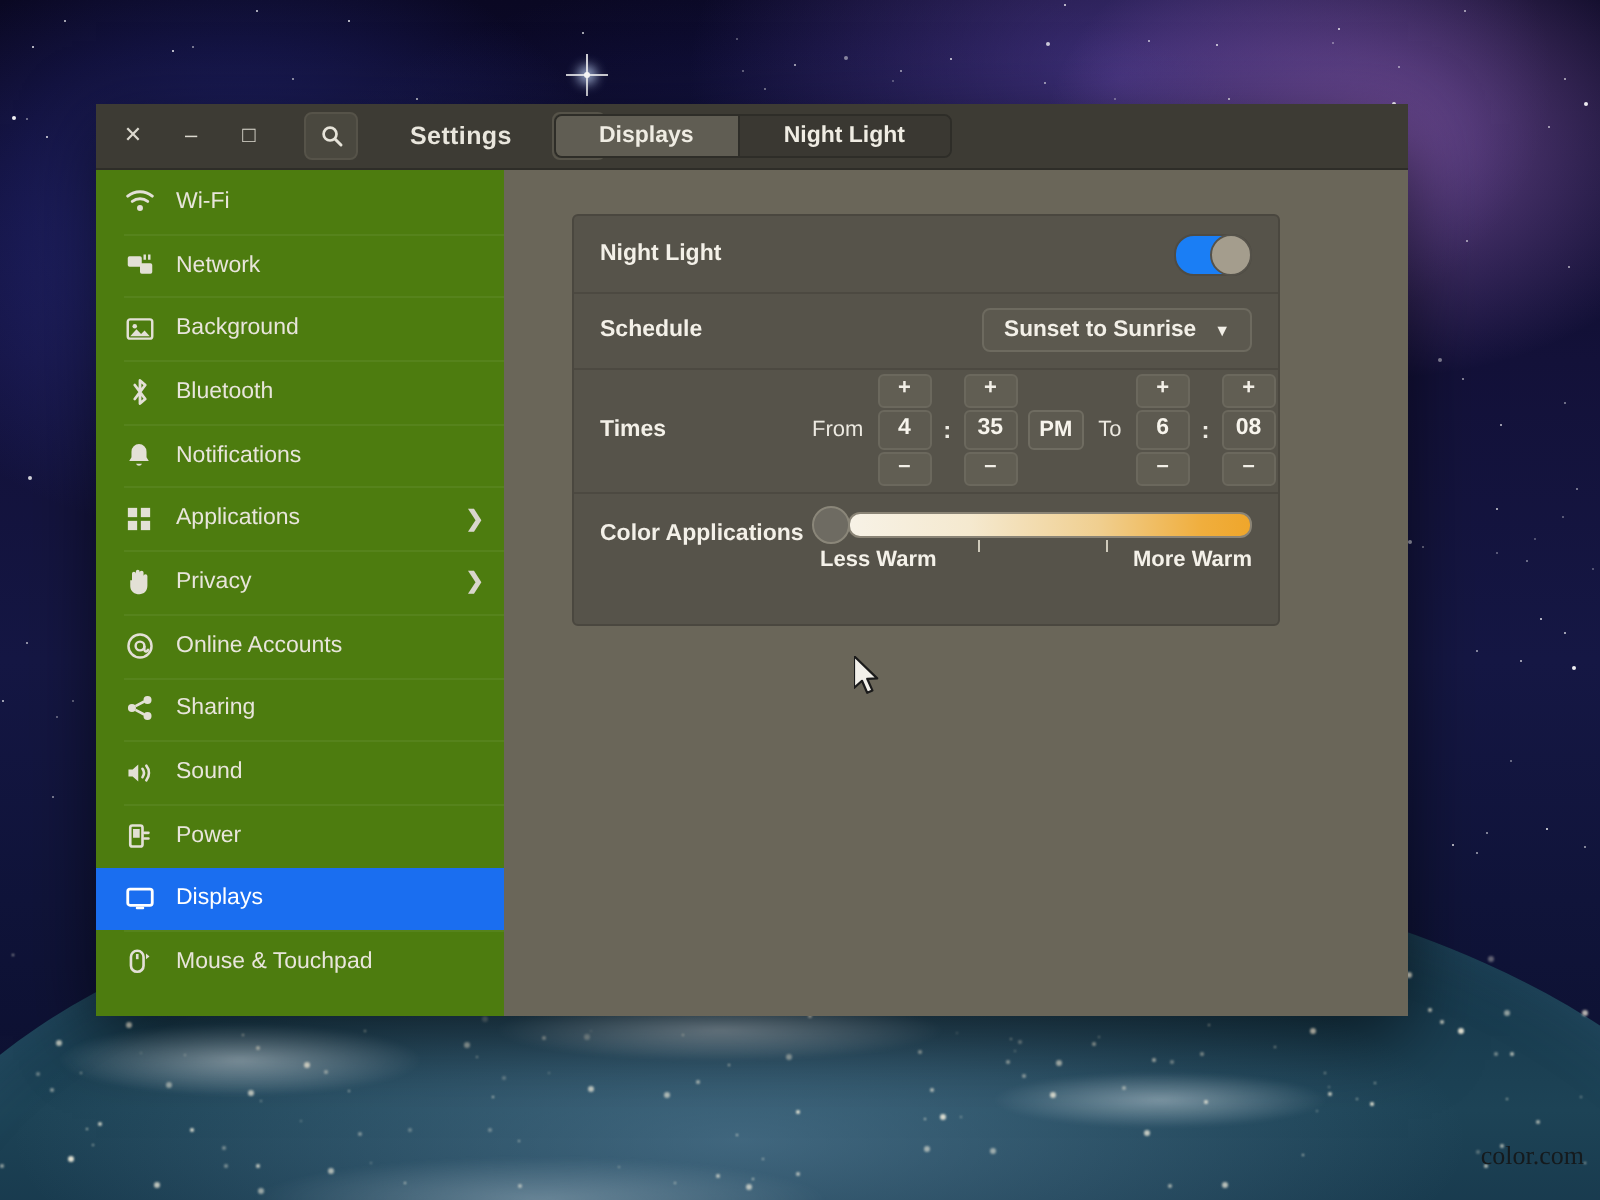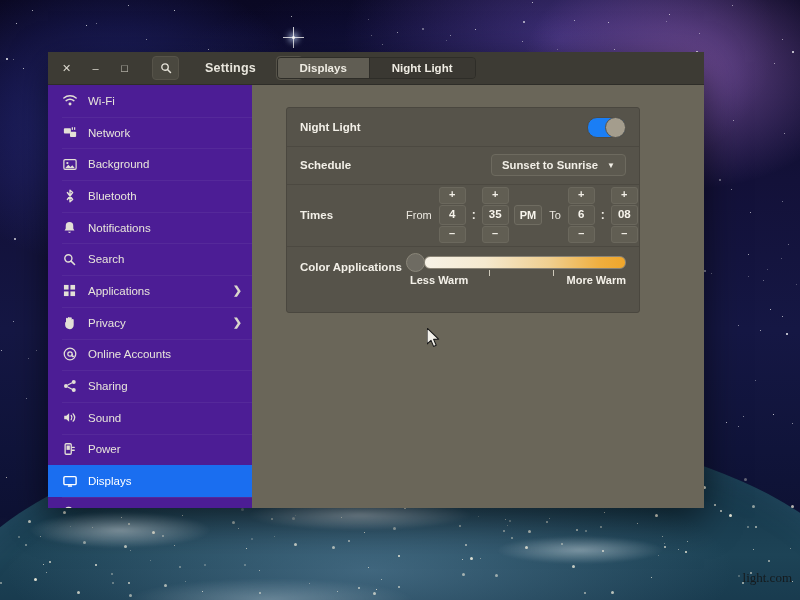--- a/index.html
+++ b/index.html
@@ -89,21 +89,21 @@
     padding:4px 22px;font-size:11.5px;font-weight:bold;color:#efece3;
     background:#605d53;border-right:1px solid #2e2d28;
   }
   .tab:last-child{border-right:none;}
   .tab.active{background:#3a3832;}
 
   .body{flex:1;display:flex;min-height:0;}
 
   
   .sidebar{
-    width:204px;flex:0 0 204px;background:#4c1d95;overflow:hidden;
+    width:204px;flex:0 0 204px;background:#4d7c0f;overflow:hidden;
     position:relative;
   }
   .side-item{
     height:31.7px;display:flex;align-items:center;gap:11px;padding:0 10px 0 14px;
     color:#e8e5db;font-size:11.5px;position:relative;
   }
   .side-item + .side-item::after{
     content:"";position:absolute;left:14px;right:0;top:0;height:1px;background:rgba(255,255,255,.055);
   }
   .side-item.selected{background:#1a6ef0;color:#fff;}
@@ -672,29 +672,20 @@
           <span class="ic">
             <svg width="13" height="14" viewBox="0 0 14 16">
               <path d="M7 1.2a4.3 4.3 0 0 1 4.3 4.3v3.2l1.3 2.2H1.4l1.3-2.2V5.5A4.3 4.3 0 0 1 7 1.2z" fill="currentColor"></path>
               <path d="M5.3 12.4a1.8 1.8 0 0 0 3.4 0z" fill="currentColor"></path>
             </svg>
           </span>
           <span class="lbl">Notifications</span>
         </div>
         <div class="side-item">
           <span class="ic">
-            <svg width="13" height="13" viewBox="0 0 16 16">
-              <circle cx="6.6" cy="6.6" r="4.4" fill="none" stroke="currentColor" stroke-width="1.7"></circle>
-              <line x1="10" y1="10" x2="14.2" y2="14.2" stroke="currentColor" stroke-width="1.9" stroke-linecap="round"></line>
-            </svg>
-          </span>
-          <span class="lbl">Search</span>
-        </div>
-        <div class="side-item">
-          <span class="ic">
             <svg width="13" height="13" viewBox="0 0 14 14">
               <rect x="1" y="1" width="5" height="5" fill="currentColor"></rect>
               <rect x="8" y="1" width="5" height="5" fill="currentColor"></rect>
               <rect x="1" y="8" width="5" height="5" fill="currentColor"></rect>
               <rect x="8" y="8" width="5" height="5" fill="currentColor"></rect>
             </svg>
           </span>
           <span class="lbl">Applications</span>
           <span class="chev">❯</span>
         </div>
@@ -853,13 +844,13 @@
 
       </div>
     </div>
   </div>
 </div>
 
 <svg class="cursor" viewBox="0 0 13 19">
   <polygon points="0,0 0,16 4,12.4 6.6,18.4 9.2,17.2 6.6,11.4 11.6,11.2" fill="#f2f0ea" stroke="#1b1b1b" stroke-width="1.1" stroke-linejoin="round"></polygon>
 </svg>
 
-<div class="watermark">light.com</div>
+<div class="watermark">color.com</div>
 
 </body></html>

